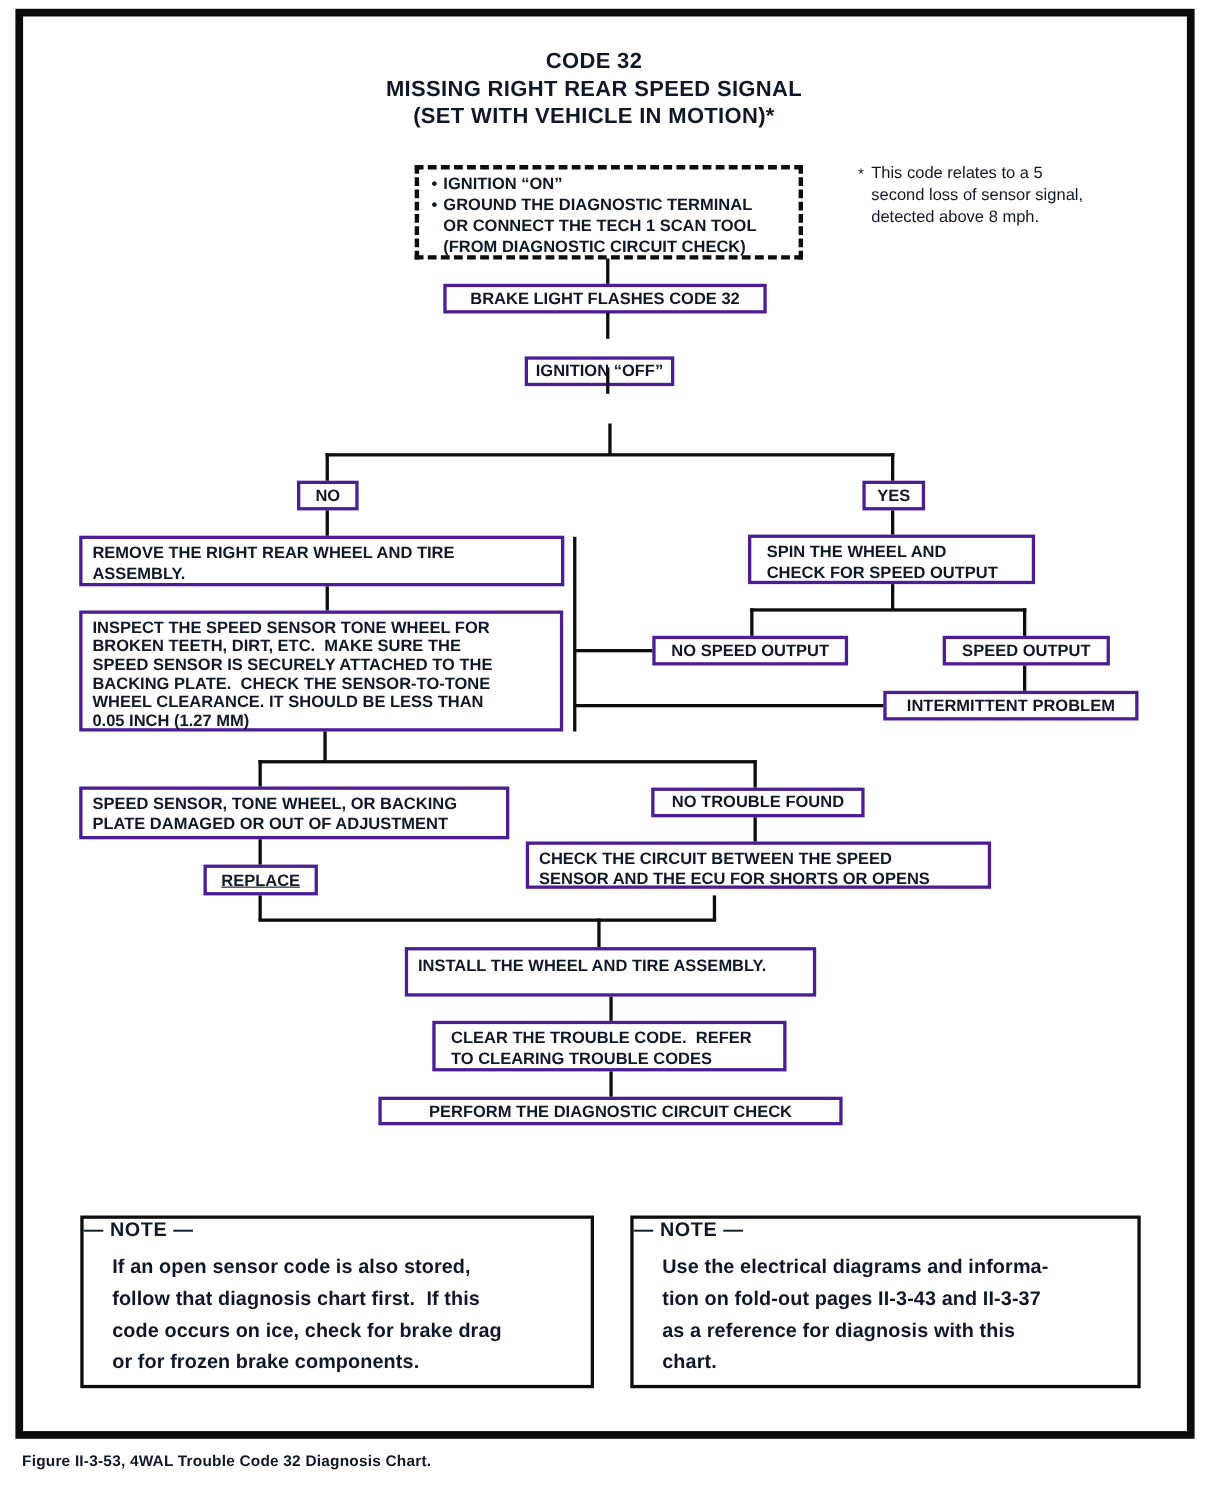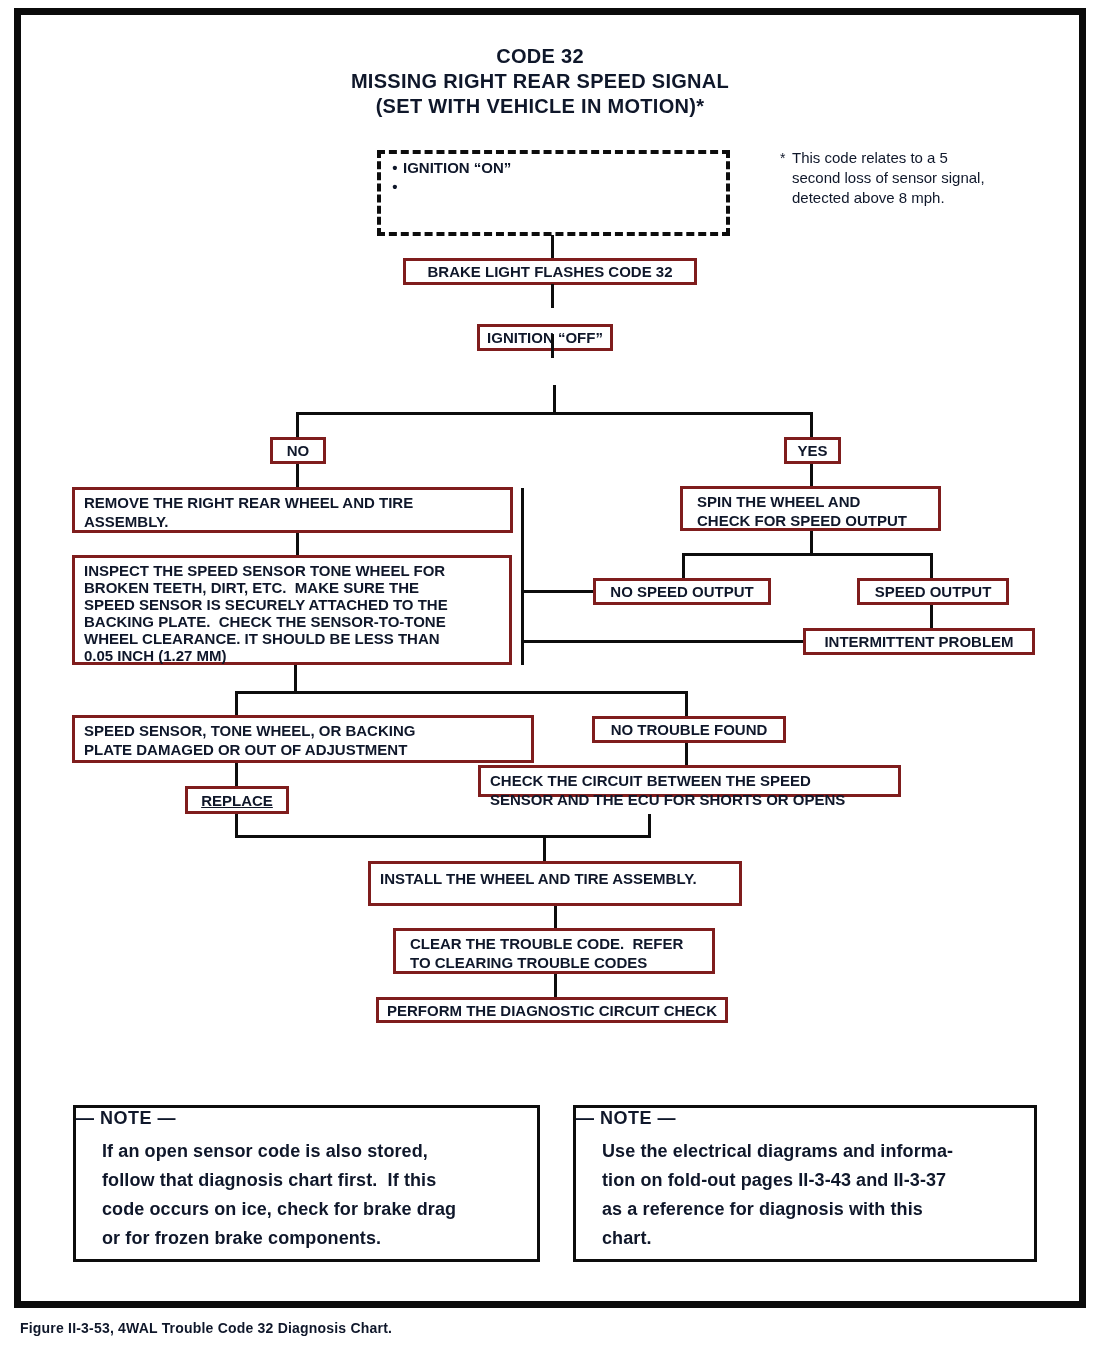--- a/index.html
+++ b/index.html
@@ -15,21 +15,21 @@
     position:absolute;left:14px;top:8px;width:1072px;height:1300px;
     border:7px solid #0b0b0b;box-sizing:border-box;
   }
   .title{
     position:absolute;left:0;top:44px;width:1080px;
     text-align:center;font-weight:bold;font-size:20px;line-height:25px;
     letter-spacing:.3px;white-space:pre-line;
   }
   .box{
     position:absolute;box-sizing:border-box;
-    border:3px solid #7f1d1d;background:#fff;
+    border:3px solid #4c1d95;background:#fff;
     font-weight:bold;font-size:15px;line-height:19px;
     white-space:pre-wrap;padding:3px 9px;
   }
   .ctr{display:flex;align-items:center;justify-content:center;text-align:center;padding:0 4px;}
   .vl{position:absolute;width:3px;background:#0d0d0d;}
   .hl{position:absolute;height:3px;background:#0d0d0d;}
   .dashedbox{
     position:absolute;left:377px;top:150px;width:353px;height:86px;
     box-sizing:border-box;border:4px dashed #0d0d0d;background:#fff;
     font-weight:bold;font-size:15px;line-height:19px;padding:4px 6px;
@@ -71,20 +71,23 @@
 MISSING RIGHT REAR SPEED SIGNAL
 (SET WITH VEHICLE IN MOTION)*</div>
 
   <div class="dashedbox">
     <div class="brow">
       <span class="bullet">•</span>
       <span class="btxt">IGNITION “ON”</span>
     </div>
     <div class="brow">
       <span class="bullet">•</span>
+      <span class="btxt">GROUND THE DIAGNOSTIC TERMINAL
+OR CONNECT THE TECH 1 SCAN TOOL
+(FROM DIAGNOSTIC CIRCUIT CHECK)</span>
     </div>
   </div>
 
   <div class="footnote">
     <span class="fmark">*</span>
     <span class="ftxt">This code relates to a 5
 second loss of sensor signal,
 detected above 8 mph.</span>
   </div>
 
@@ -109,36 +112,36 @@
 BACKING PLATE.  CHECK THE SENSOR-TO-TONE
 WHEEL CLEARANCE. IT SHOULD BE LESS THAN
 0.05 INCH (1.27 MM)</div>
 
   <div class="box ctr" style="left:593px;top:578px;width:178px;height:27px;">NO SPEED OUTPUT</div>
 
   <div class="box ctr" style="left:857px;top:578px;width:152px;height:27px;">SPEED OUTPUT</div>
 
   <div class="box ctr" style="left:803px;top:628px;width:232px;height:27px;">INTERMITTENT PROBLEM</div>
 
-  <div class="box" style="left:72px;top:715px;width:462px;height:48px;">SPEED SENSOR, TONE WHEEL, OR BACKING
+  <div class="box" style="left:72px;top:715px;width:391px;height:48px;">SPEED SENSOR, TONE WHEEL, OR BACKING
 PLATE DAMAGED OR OUT OF ADJUSTMENT</div>
 
   <div class="box ctr" style="left:592px;top:716px;width:194px;height:27px;">NO TROUBLE FOUND</div>
 
   <div class="box ctr" style="left:185px;top:786px;width:104px;height:28px;text-decoration:underline;">REPLACE</div>
 
-  <div class="box" style="left:478px;top:765px;width:423px;height:32px;">CHECK THE CIRCUIT BETWEEN THE SPEED
+  <div class="box" style="left:478px;top:765px;width:423px;height:43px;">CHECK THE CIRCUIT BETWEEN THE SPEED
 SENSOR AND THE ECU FOR SHORTS OR OPENS</div>
 
   <div class="box" style="left:368px;top:861px;width:374px;height:45px;padding-top:5px;">INSTALL THE WHEEL AND TIRE ASSEMBLY.</div>
 
   <div class="box" style="left:393px;top:928px;width:322px;height:46px;padding-left:14px;">CLEAR THE TROUBLE CODE.  REFER
 TO CLEARING TROUBLE CODES</div>
 
-  <div class="box ctr" style="left:376px;top:997px;width:352px;height:26px;">PERFORM THE DIAGNOSTIC CIRCUIT CHECK</div>
+  <div class="box ctr" style="left:344px;top:997px;width:422px;height:26px;">PERFORM THE DIAGNOSTIC CIRCUIT CHECK</div>
 
   <div class="vl" style="left:551px;top:235px;height:23px;"></div>
   <div class="vl" style="left:551px;top:284px;height:24px;"></div>
   <div class="vl" style="left:551px;top:334px;height:24px;"></div>
   <div class="vl" style="left:553px;top:385px;height:28px;"></div>
   <div class="hl" style="left:296px;top:412px;width:517px;"></div>
   <div class="vl" style="left:296px;top:412px;height:25px;"></div>
   <div class="vl" style="left:810px;top:412px;height:25px;"></div>
   <div class="vl" style="left:296px;top:464px;height:23px;"></div>
   <div class="vl" style="left:810px;top:464px;height:22px;"></div>

